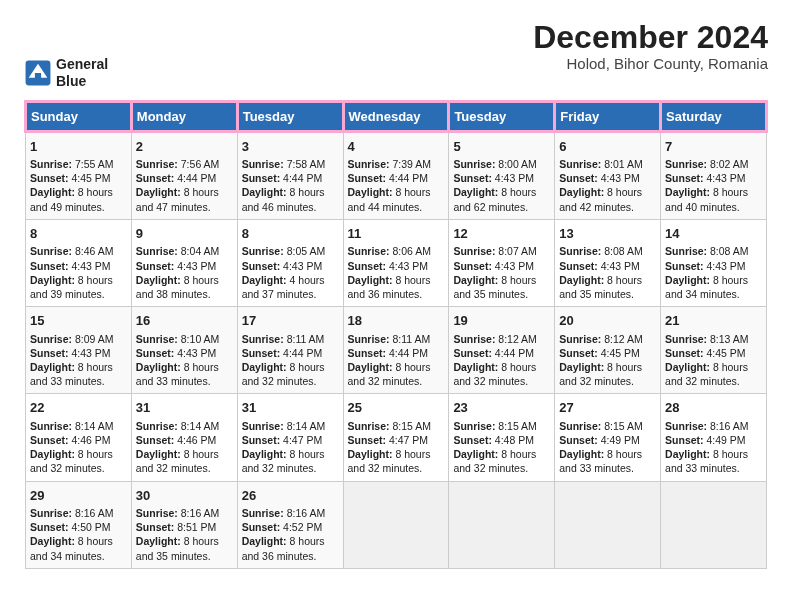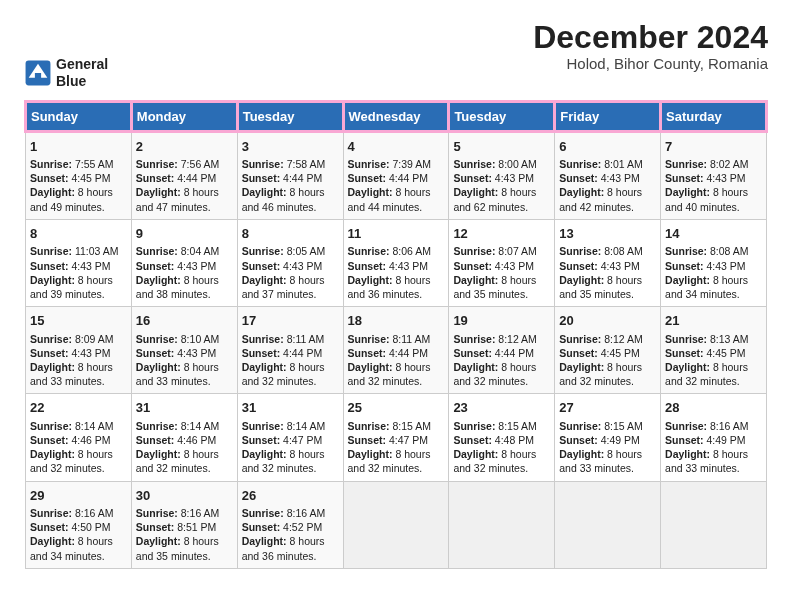--- a/index.html
+++ b/index.html
@@ -155,31 +155,31 @@
         </td>
         <td>
           <span class="day-num">7</span>
           <div class="day-content"><span style="font-weight: bold;">Sunrise: </span><span>8:02 AM</span><br><span style="font-weight: bold;">Sunset: </span><span>4:43 PM</span><br><span style="font-weight: bold;">Daylight: </span><span>8 hours
 and 40 minutes.</span></div>
         </td>
       </tr>
       <tr>
         <td>
           <span class="day-num">8</span>
-          <div class="day-content"><span style="font-weight: bold;">Sunrise: </span><span>11:03 AM</span><br><span style="font-weight: bold;">Sunset: </span><span>4:43 PM</span><br><span style="font-weight: bold;">Daylight: </span><span>8 hours
+          <div class="day-content"><span style="font-weight: bold;">Sunrise: </span><span>8:46 AM</span><br><span style="font-weight: bold;">Sunset: </span><span>4:43 PM</span><br><span style="font-weight: bold;">Daylight: </span><span>8 hours
 and 39 minutes.</span></div>
         </td>
         <td>
           <span class="day-num">9</span>
           <div class="day-content"><span style="font-weight: bold;">Sunrise: </span><span>8:04 AM</span><br><span style="font-weight: bold;">Sunset: </span><span>4:43 PM</span><br><span style="font-weight: bold;">Daylight: </span><span>8 hours
 and 38 minutes.</span></div>
         </td>
         <td>
           <span class="day-num">8</span>
-          <div class="day-content"><span style="font-weight: bold;">Sunrise: </span><span>8:05 AM</span><br><span style="font-weight: bold;">Sunset: </span><span>4:43 PM</span><br><span style="font-weight: bold;">Daylight: </span><span>8 hours
+          <div class="day-content"><span style="font-weight: bold;">Sunrise: </span><span>8:05 AM</span><br><span style="font-weight: bold;">Sunset: </span><span>4:43 PM</span><br><span style="font-weight: bold;">Daylight: </span><span>4 hours
 and 37 minutes.</span></div>
         </td>
         <td>
           <span class="day-num">11</span>
           <div class="day-content"><span style="font-weight: bold;">Sunrise: </span><span>8:06 AM</span><br><span style="font-weight: bold;">Sunset: </span><span>4:43 PM</span><br><span style="font-weight: bold;">Daylight: </span><span>8 hours
 and 36 minutes.</span></div>
         </td>
         <td>
           <span class="day-num">12</span>
           <div class="day-content"><span style="font-weight: bold;">Sunrise: </span><span>8:07 AM</span><br><span style="font-weight: bold;">Sunset: </span><span>4:43 PM</span><br><span style="font-weight: bold;">Daylight: </span><span>8 hours

